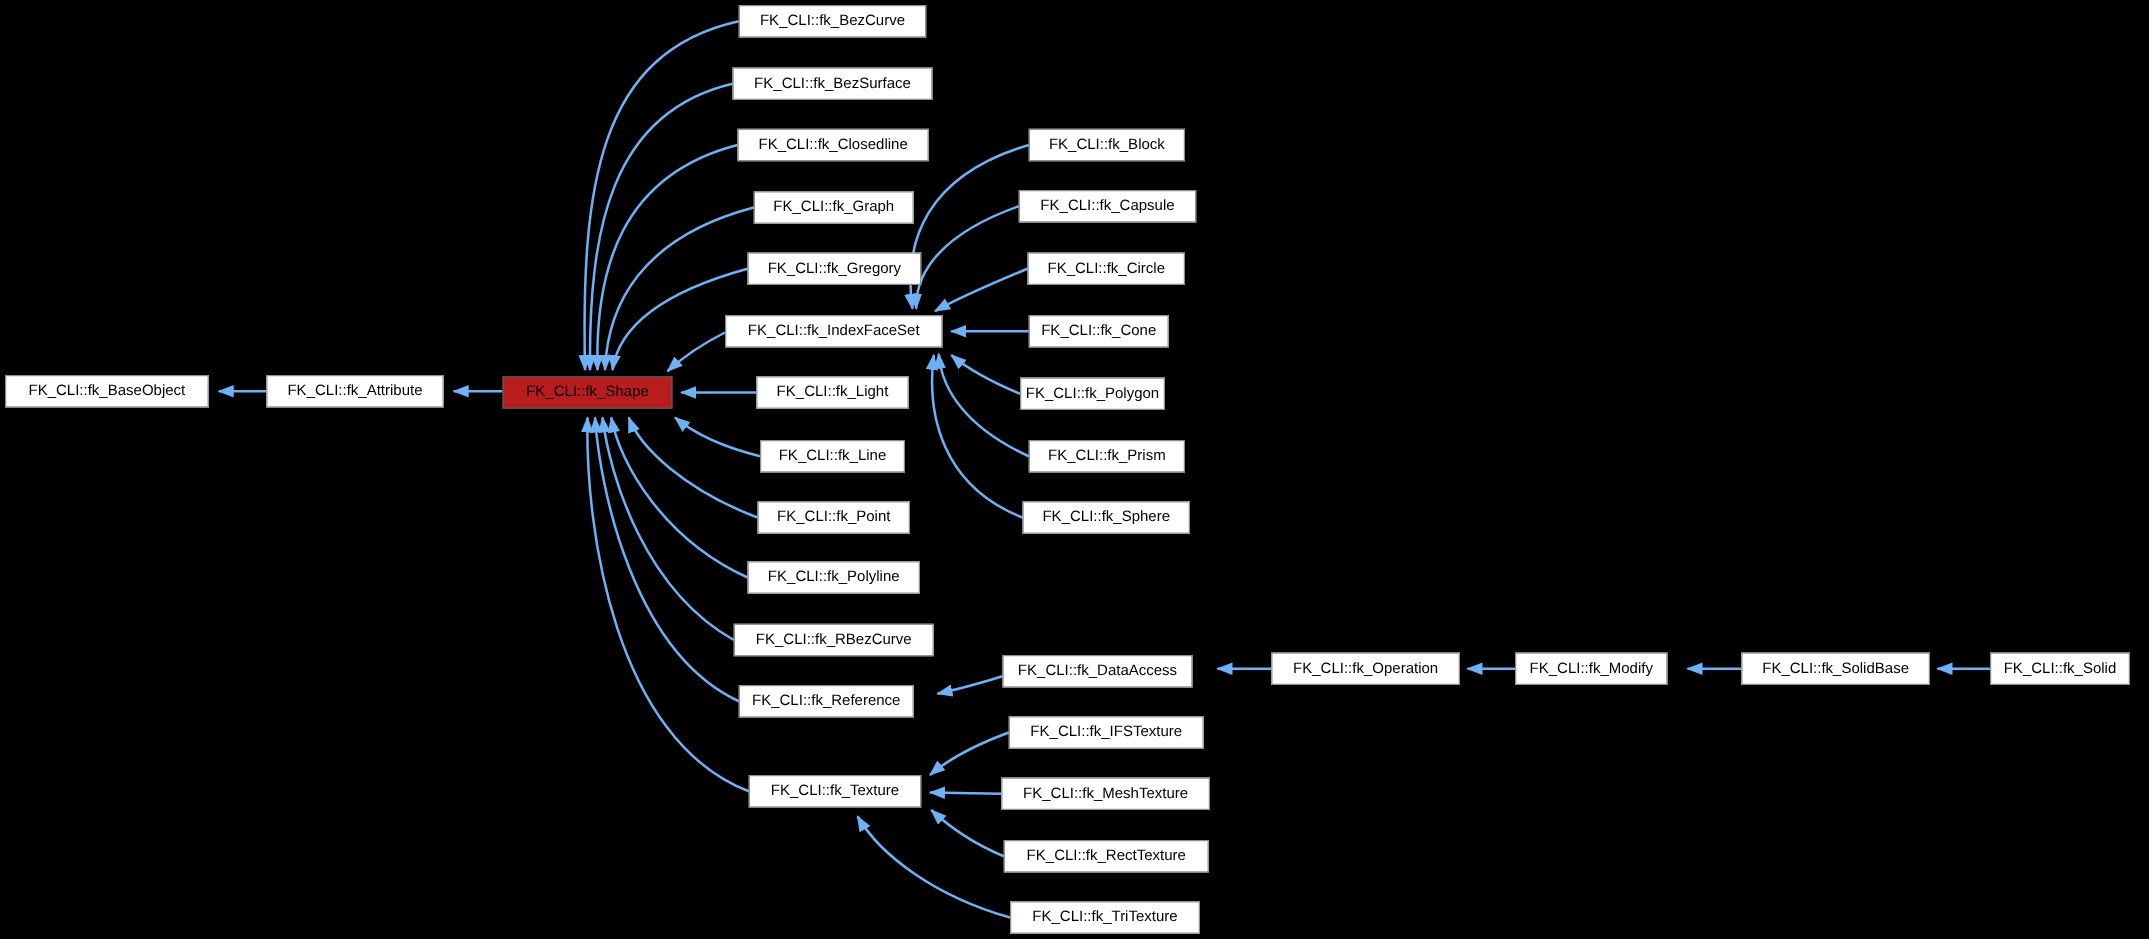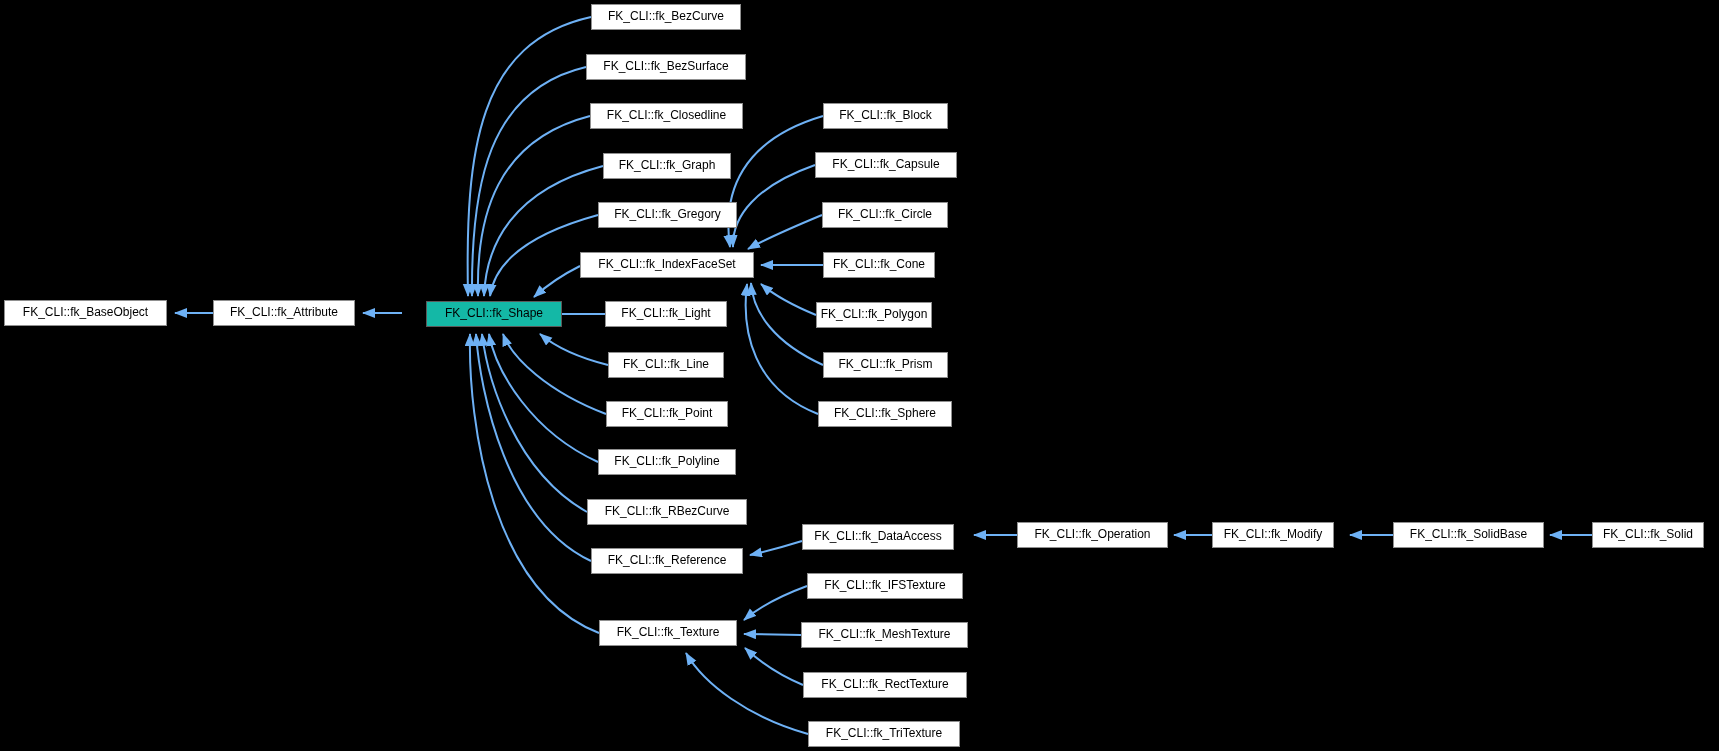--- a/index.html
+++ b/index.html
@@ -29,23 +29,22 @@
     background: #ffffff;
     border: 1.4px solid #909090;
     color: #000000;
     font-size: 12px;
     line-height: 23px;
     text-align: center;
     white-space: nowrap;
     cursor: pointer;
   }
   .node.highlight {
-    background: #14b8a6;
+    background: #b91c1c;
     border-color: #5a5a5a;
-    margin-left: 24px;
   }
   .edge {
     fill: none;
     stroke: #6eb1f5;
     stroke-width: 2px;
   }
 </style>
 </head>
 <body>
 
@@ -103,21 +102,21 @@
   <div class="node" style="left:586px;top:54px;width:160px">FK_CLI::fk_BezSurface</div>
   <div class="node" style="left:590px;top:103px;width:153px">FK_CLI::fk_Closedline</div>
   <div class="node" style="left:603px;top:153px;width:128px">FK_CLI::fk_Graph</div>
   <div class="node" style="left:598px;top:202px;width:139px">FK_CLI::fk_Gregory</div>
   <div class="node" style="left:580px;top:252px;width:174px">FK_CLI::fk_IndexFaceSet</div>
   <div class="node" style="left:605px;top:301px;width:122px">FK_CLI::fk_Light</div>
   <div class="node" style="left:608px;top:352px;width:116px">FK_CLI::fk_Line</div>
   <div class="node" style="left:606px;top:401px;width:122px">FK_CLI::fk_Point</div>
   <div class="node" style="left:598px;top:449px;width:138px">FK_CLI::fk_Polyline</div>
   <div class="node" style="left:587px;top:499px;width:160px">FK_CLI::fk_RBezCurve</div>
-  <div class="node" style="left:591px;top:548px;width:152px">FK_CLI::fk_Reference</div>
+  <div class="node" style="left:591px;top:548px;width:140px">FK_CLI::fk_Reference</div>
   <div class="node" style="left:599px;top:620px;width:138px">FK_CLI::fk_Texture</div>
 
   <div class="node" style="left:823px;top:103px;width:125px">FK_CLI::fk_Block</div>
   <div class="node" style="left:815px;top:152px;width:142px">FK_CLI::fk_Capsule</div>
   <div class="node" style="left:822px;top:202px;width:126px">FK_CLI::fk_Circle</div>
   <div class="node" style="left:823px;top:252px;width:112px">FK_CLI::fk_Cone</div>
   <div class="node" style="left:816px;top:302px;width:116px">FK_CLI::fk_Polygon</div>
   <div class="node" style="left:823px;top:352px;width:125px">FK_CLI::fk_Prism</div>
   <div class="node" style="left:818px;top:401px;width:134px">FK_CLI::fk_Sphere</div>
 

